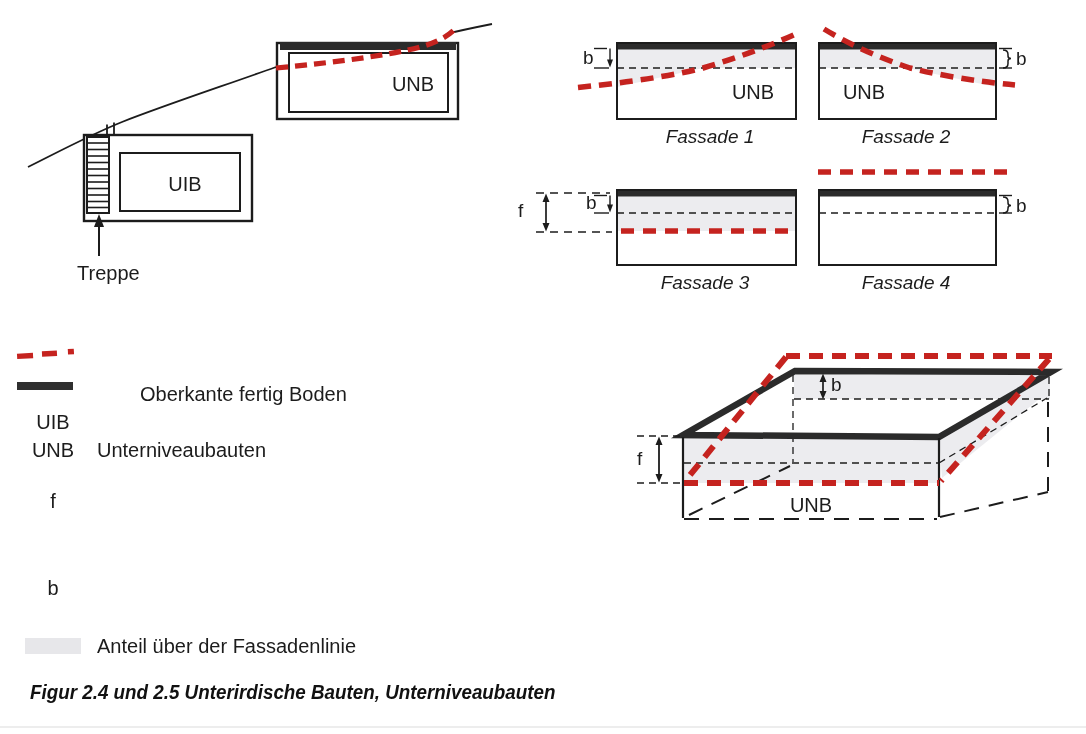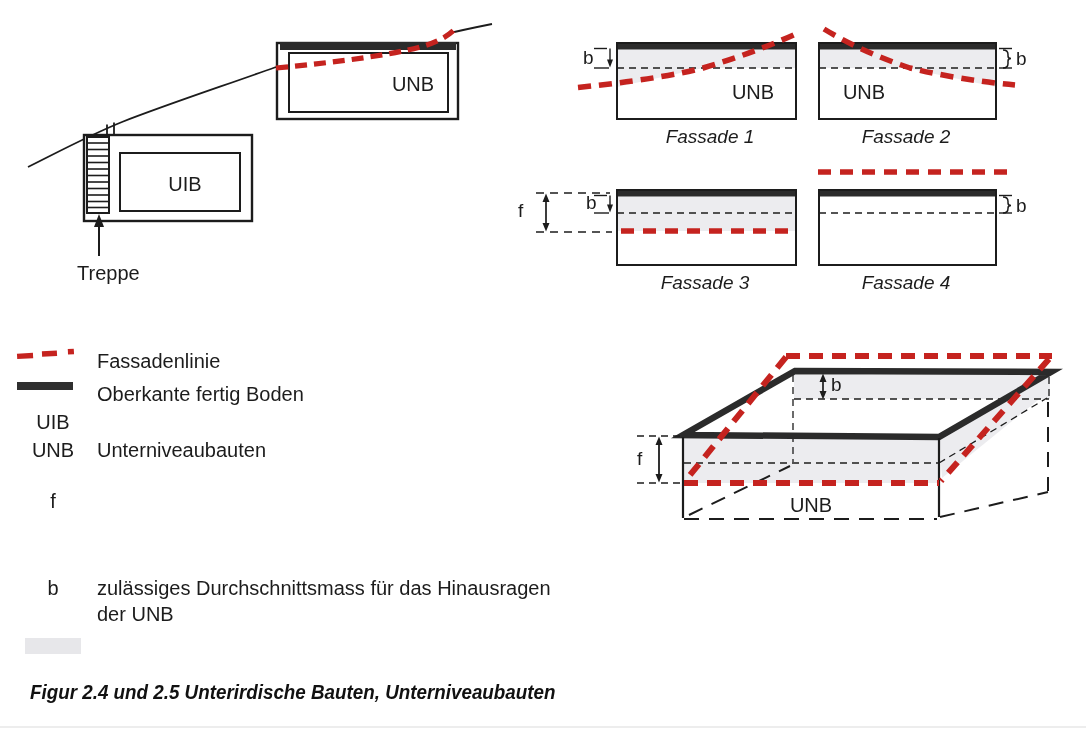--- a/index.html
+++ b/index.html
@@ -199,24 +199,23 @@
     <div class="legend-row" style="top:348px;">
       <div class="legend-sym">
         <svg width="64" height="12" viewBox="0 0 64 12">
           <g fill="#c5231f" transform="rotate(-3 32 6)">
             <rect x="1" y="4" width="16" height="5.5"></rect>
             <rect x="26" y="3" width="15" height="5.5"></rect>
             <rect x="52" y="2" width="6" height="5.5"></rect>
           </g>
         </svg>
       </div>
-      <div class="legend-label">Fassadenlinie</div>
-    </div>
-
-    <div class="legend-row" style="top:381px;">
+    </div>
+
+    <div class="legend-row" style="top:381px;gap:43px;">
       <div class="legend-sym">
         <svg width="58" height="10" viewBox="0 0 58 10">
           <rect x="1" y="1" width="56" height="8" fill="#2f2f2f"></rect>
         </svg>
       </div>
       <div class="legend-label">Oberkante fertig Boden</div>
     </div>
 
     <div class="legend-row" style="top:409px;">
       <div class="legend-sym">
@@ -234,27 +233,27 @@
     <div class="legend-row" style="top:488px;">
       <div class="legend-sym">
           <span class="symtext">f</span>
         </div>
     </div>
 
     <div class="legend-row" style="top:575px;">
       <div class="legend-sym">
           <span class="symtext">b</span>
         </div>
-      <div class="legend-label">zulässiges Durchschnittsmass für das Hinausragen der UNB</div>
     </div>
 
     <div class="legend-row" style="top:633px;">
       <div class="legend-sym">
           <div class="swatch"></div>
         </div>
+      <div class="legend-label">Anteil über der Fassadenlinie</div>
     </div>
 
   </div>
 
   <div class="caption">Figur 2.4 und 2.5 Unterirdische Bauten, Unterniveaubauten</div>
   <div class="bottom-rule"></div>
 
 </div>
 
 </body></html>

